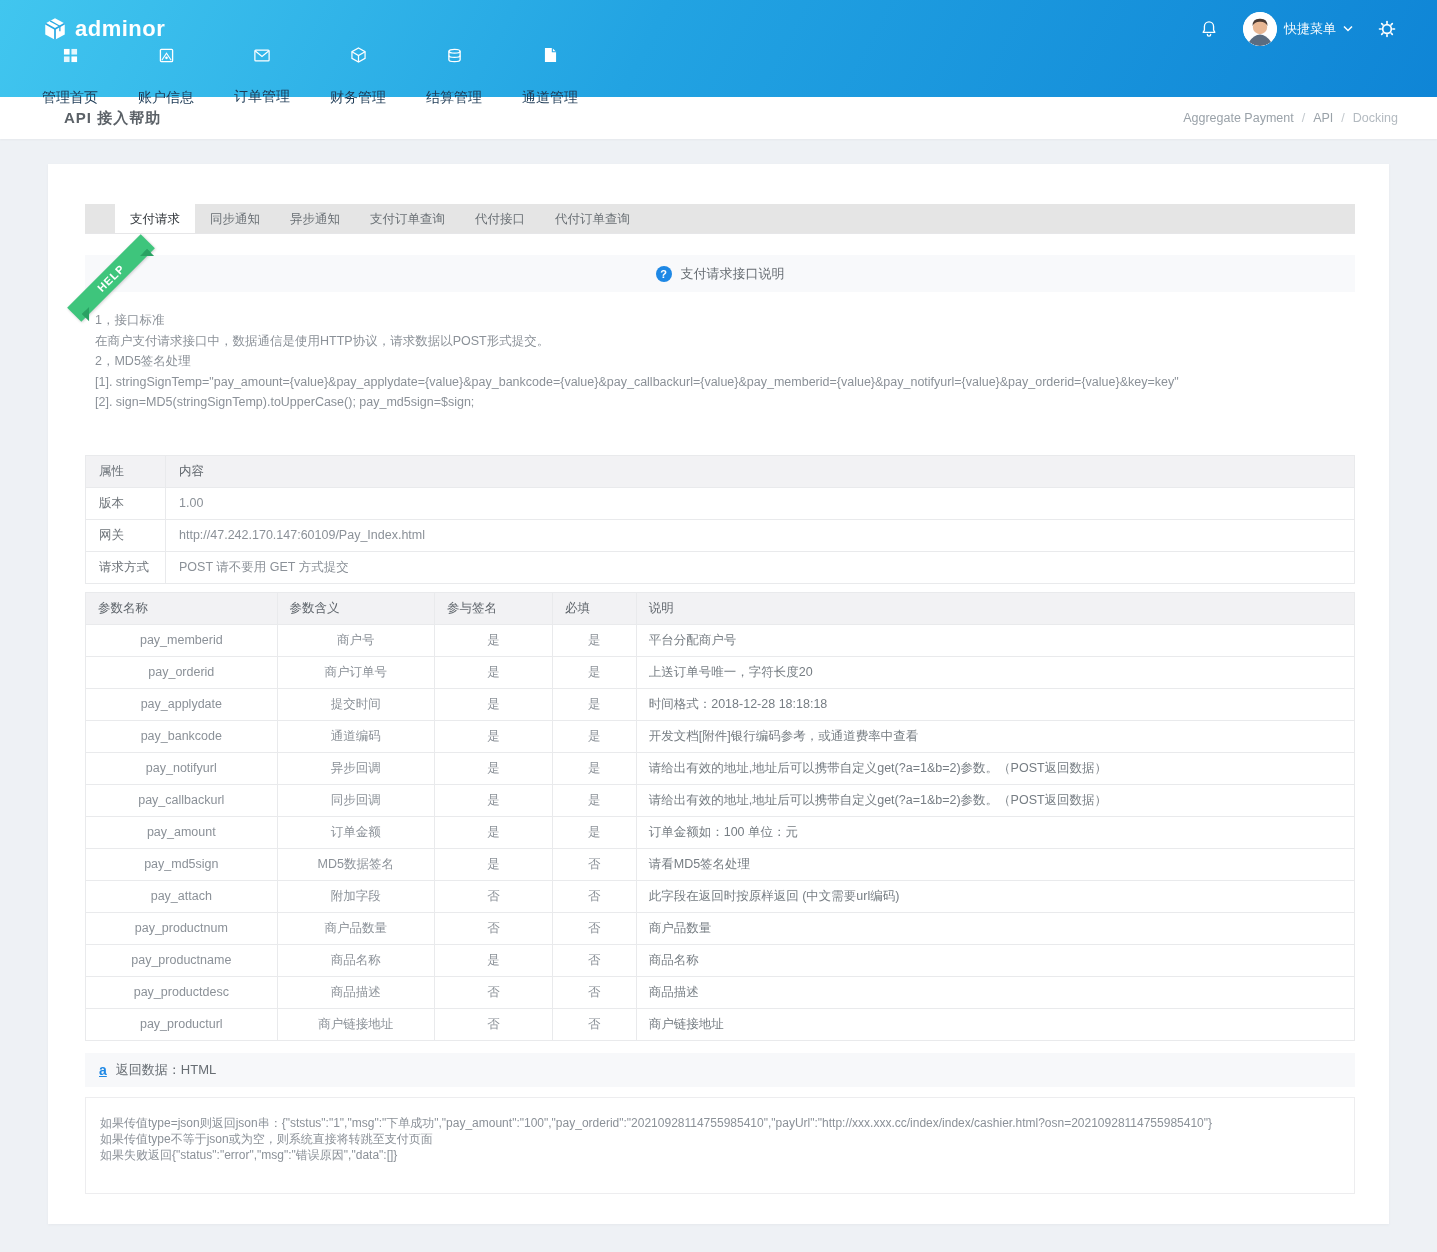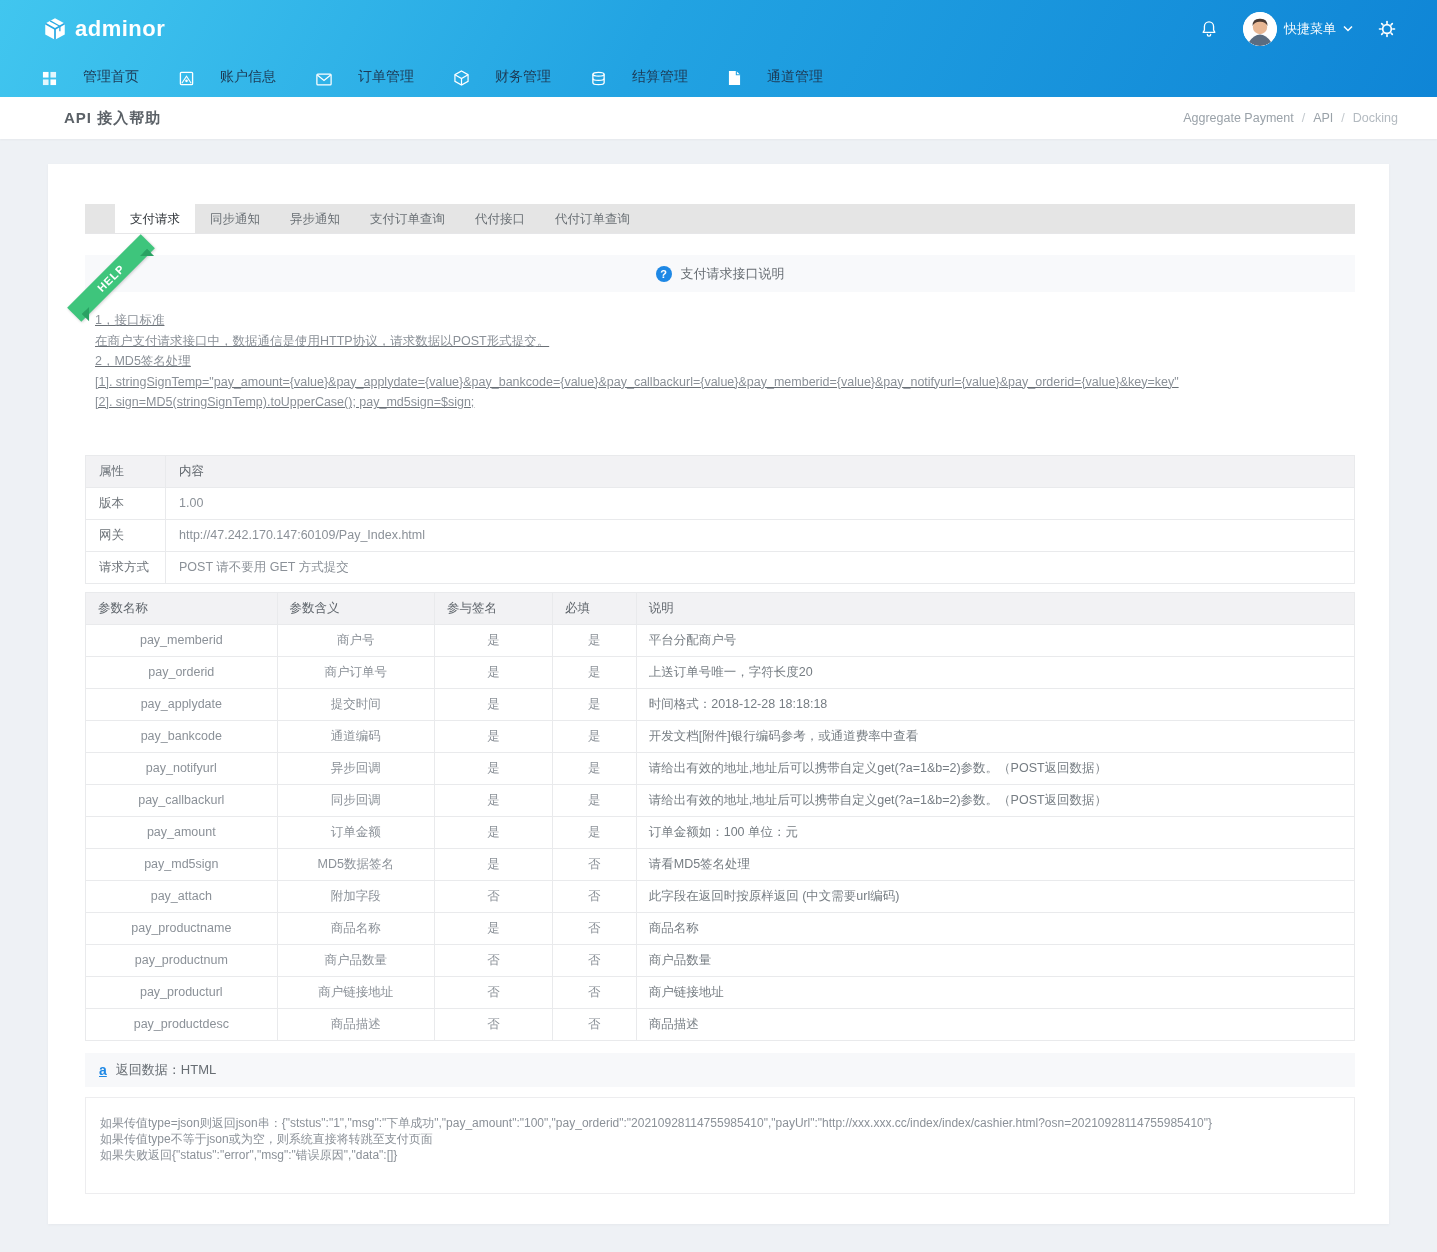--- a/index.html
+++ b/index.html
@@ -24,21 +24,21 @@
   .logo-text { color:#fff; font-size:22px; font-weight:bold; letter-spacing:.5px; }
   .header-right { display:flex; align-items:center; gap:24px; }
   .avatar {
     width:34px; height:34px; border-radius:50%; background:#fff; overflow:hidden;
     display:flex; align-items:center; justify-content:center; cursor:pointer;
   }
   .user-menu { display:flex; align-items:center; gap:7px; cursor:pointer; }
   .username { color:rgba(255,255,255,.95); font-size:13px; }
 
   .main-nav { display:flex; align-items:center; height:40px; padding:0 42px; gap:40px; }
-  .nav-item { display:flex; align-items:flex-end; gap:26px; cursor:pointer; }
+  .nav-item { display:flex; align-items:center; gap:26px; cursor:pointer;flex-direction:column; }
   .nav-item .label { font-size:14px; color:#1d3a55; }
 
   
   .titlebar {
     height:42px; background:#fff; display:flex; align-items:center;
     justify-content:space-between; padding:0 39px 0 64px;
     box-shadow:0 1px 2px rgba(0,0,0,.04);
   }
   .page-title { font-size:15px; font-weight:bold; color:#5b6167; letter-spacing:1px; }
   .breadcrumb { display:flex; align-items:center; gap:8px; font-size:12.5px; color:#9aa2a9; }
@@ -84,21 +84,21 @@
     box-shadow:0 1px 3px rgba(0,0,0,.2);
     z-index:4;
   }
   .ribbon::before, .ribbon::after {
     content:""; position:absolute; bottom:-5px; border:5px solid transparent;
   }
   .ribbon::before { left:6px;  border-top-color:#2aa263; border-left-color:#2aa263; }
   .ribbon::after  { right:6px; border-top-color:#2aa263; border-right-color:#2aa263; }
 
   
-  .intro { margin:19px 10px 4px;text-decoration:underline; }
+  .intro { margin:19px 10px 4px; }
   .intro p { font-size:12.5px; color:#8b9198; line-height:19.5px; margin-bottom:1px; word-break:break-all; }
 
   
   table { width:100%; border-collapse:collapse; }
   .attr-table { margin-top:42px; }
   .attr-table th, .attr-table td {
     border:1px solid #e9eaec; font-size:12.5px; padding:7px 13px; text-align:left;
   }
   .attr-table th { background:#f2f2f4; color:#5f656b; font-weight:normal; }
   .attr-table td { color:#8b9198; }
@@ -383,46 +383,46 @@
           <td>请看MD5签名处理</td>
         </tr>
         <tr>
           <td>pay_attach</td>
           <td>附加字段</td>
           <td>否</td>
           <td>否</td>
           <td>此字段在返回时按原样返回 (中文需要url编码)</td>
         </tr>
         <tr>
+          <td>pay_productnum</td>
+          <td>商户品数量</td>
+          <td>否</td>
+          <td>否</td>
+          <td>商户品数量</td>
+        </tr>
+        <tr>
           <td>pay_productname</td>
           <td>商品名称</td>
           <td>是</td>
           <td>否</td>
           <td>商品名称</td>
         </tr>
         <tr>
-          <td>pay_productnum</td>
-          <td>商户品数量</td>
-          <td>否</td>
-          <td>否</td>
-          <td>商户品数量</td>
+          <td>pay_productdesc</td>
+          <td>商品描述</td>
+          <td>否</td>
+          <td>否</td>
+          <td>商品描述</td>
         </tr>
         <tr>
           <td>pay_producturl</td>
           <td>商户链接地址</td>
           <td>否</td>
           <td>否</td>
           <td>商户链接地址</td>
-        </tr>
-        <tr>
-          <td>pay_productdesc</td>
-          <td>商品描述</td>
-          <td>否</td>
-          <td>否</td>
-          <td>商品描述</td>
         </tr>
       </tbody>
     </table>
 
   <div class="return-bar">
     <span class="a-icon">a</span>
     <span>返回数据：HTML</span>
   </div>
 
   <div class="code-block" id="codeBlock">

